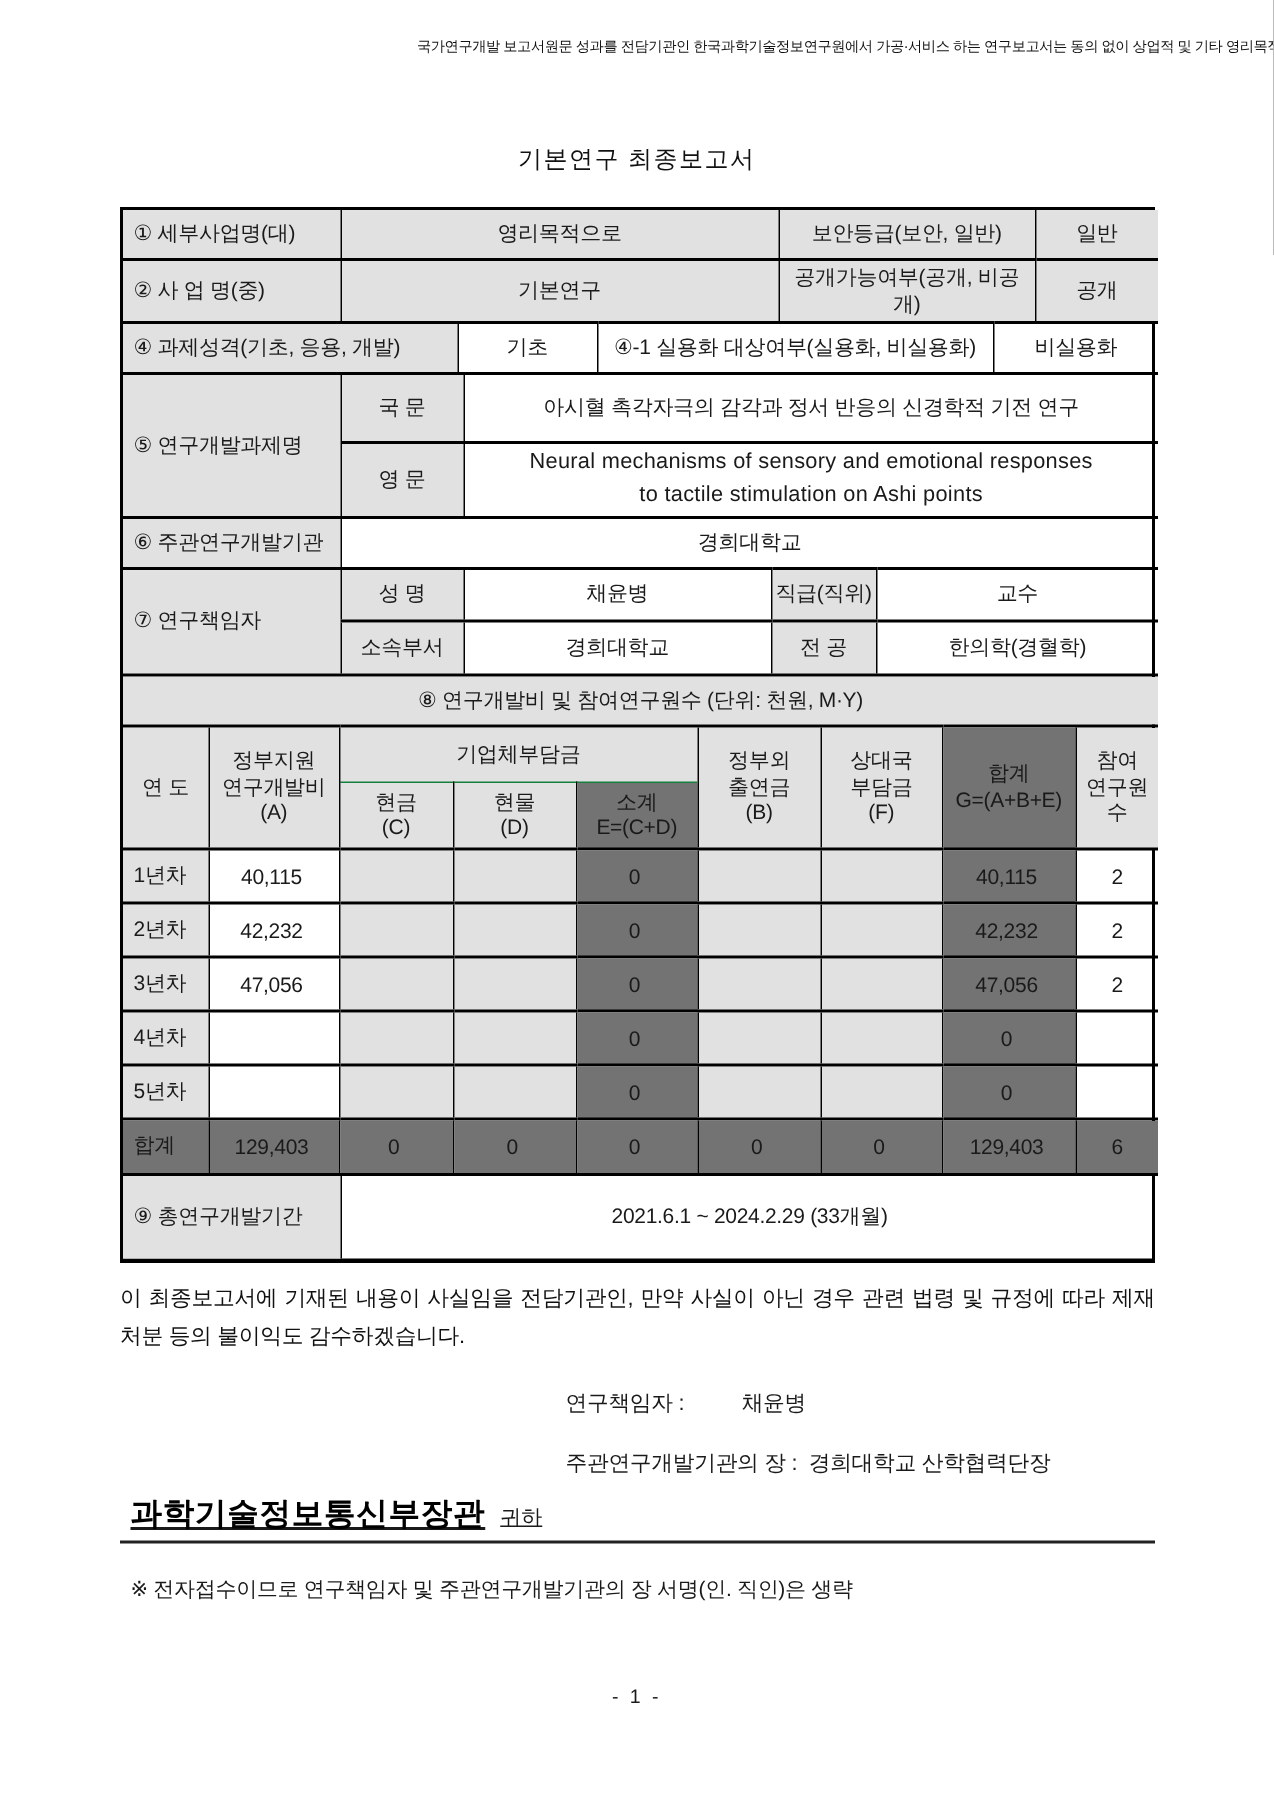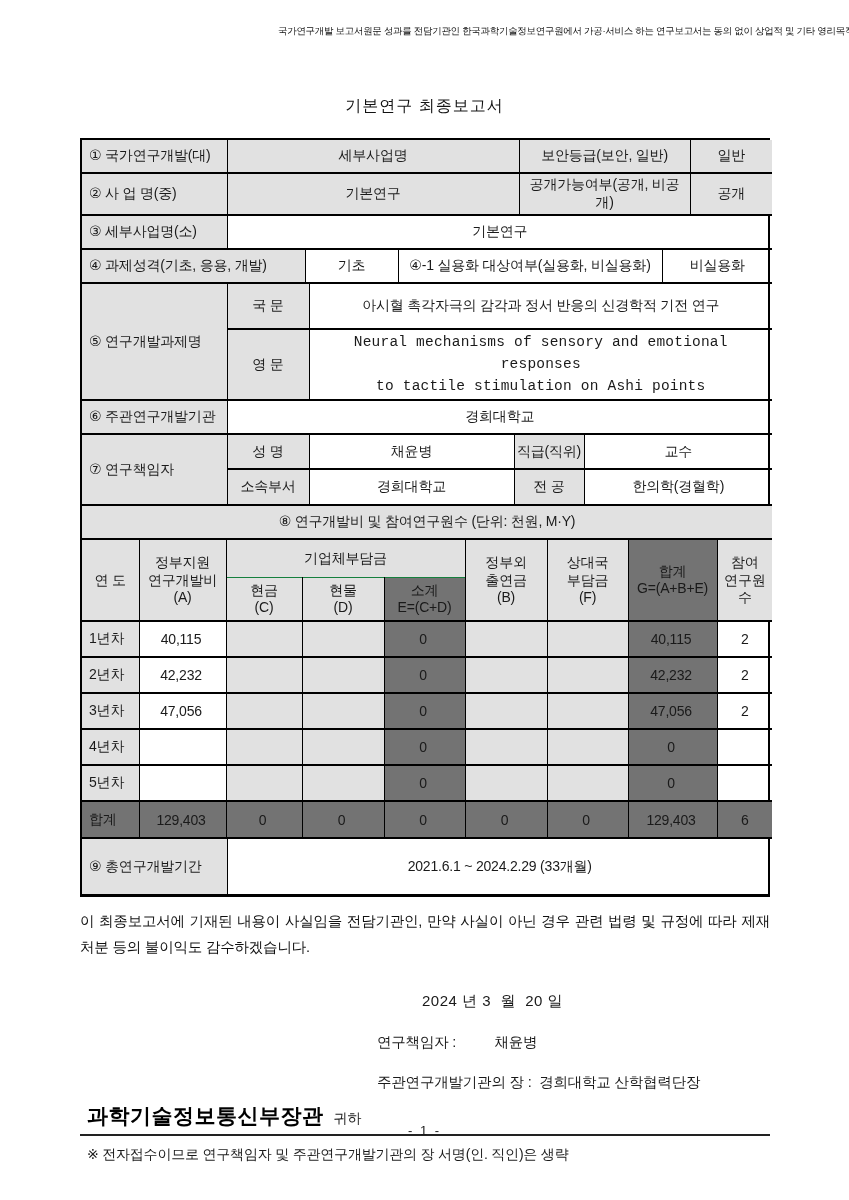--- a/index.html
+++ b/index.html
@@ -71,21 +71,21 @@
   .g { background: #e1e1e1; }
   .o { background: #737373; }
   .lab { text-align: left; padding-left: 7px; }
   .num { text-align: center; padding-right: 7px; }
   .pre { white-space: pre-line; line-height: 1.25; }
   .h33 { height: 33px; }
   .h35 { height: 35px; }
   .h46 { height: 46px; }
   .h39 { height: 56px; }
   .eng {
-    font-family: Liberation Mono, monospace;
+    font-family: Liberation Sans, sans-serif;
     font-size: 14.5px;
     line-height: 1.5;
     letter-spacing: 0.2px;
   }
   .bh1 { height: 38px; }
   .bh2 { height: 44px; line-height: 1.2; }
   .dr { height: 36px; }
   .tr-total td { height: 36px; }
   .declaration {
     margin-top: 12px;
@@ -109,25 +109,26 @@
     white-space: pre;
   }
   .sig-line.pi { margin-top: 22px; }
   .sig-line.org { margin-top: 21px; }
   .recipient-row {
     margin-top: 10px;
     margin-left: 7px;
     display: flex;
     align-items: baseline;
     gap: 10px;
+    text-decoration: underline;
   }
   .recipient-main { font-size: 21px; font-weight: bold; letter-spacing: 0.5px; color: #000; }
   .recipient-suffix { font-size: 14px; }
   .rule { border: none; border-top: 2px solid #222; margin-top: 4px; }
-  .footnote { margin-top: 10px; margin-left: 7px; font-size: 14px; letter-spacing: -0.2px; }
+  .footnote { margin-top: 22px; margin-left: 7px; font-size: 14px; letter-spacing: -0.2px; }
   .page-number {
     position: absolute;
     bottom: 62px;
     left: 0;
     width: 100%;
     text-align: center;
     font-size: 13px;
     letter-spacing: 2px;
   }
 </style>
@@ -146,46 +147,34 @@
 
       <table>
         <colgroup>
             <col style="width:145px">
             <col style="width:292px">
             <col style="width:171px">
             <col style="width:82px">
           </colgroup>
         <tbody>
             <tr class="h33">
-          <td class="g lab">① 국가연구개발(대)</td>
-          <td class="g">세부사업명</td>
+          <td class="g lab">① 세부사업명(대)</td>
+          <td class="g">영리목적으로</td>
           <td class="g">보안등급(보안, 일반)</td>
           <td class="g">일반</td>
         </tr>
         <tr class="h33">
           <td class="g lab">② 사  업  명(중)</td>
           <td class="g">기본연구</td>
           <td class="g">공개가능여부(공개, 비공개)</td>
           <td class="g">공개</td>
         </tr>
       </tbody>
         </table>
 
-      <table>
-        <colgroup>
-            <col style="width:145px">
-            <col style="width:545px">
-          </colgroup>
-        <tbody>
-            <tr class="h33">
-          <td class="g lab">③ 세부사업명(소)</td>
-          <td>기본연구</td>
-        </tr>
-      </tbody>
-        </table>
 
       <table>
         <colgroup>
             <col style="width:223px">
             <col style="width:93px">
             <col style="width:264px">
             <col style="width:110px">
           </colgroup>
         <tbody>
             <tr class="h33">
@@ -384,21 +373,20 @@
           <td class="g lab">⑨ 총연구개발기간</td>
           <td>2021.6.1 ~ 2024.2.29 (33개월)</td>
         </tr>
       </tbody>
         </table>
 
     </div>
 
     <p class="declaration">이 최종보고서에 기재된 내용이 사실임을 전담기관인, 만약 사실이 아닌 경우 관련 법령 및 규정에 따라 제재 처분 등의 불이익도 감수하겠습니다.</p>
 
-    <div class="sig-date">2024 년 3  월  20 일</div>
     <div class="sig-line pi">연구책임자 :          채윤병</div>
     <div class="sig-line org">주관연구개발기관의 장 :  경희대학교 산학협력단장</div>
 
     <div class="recipient-row">
       <span class="recipient-main">과학기술정보통신부장관</span>
       <span class="recipient-suffix">귀하</span>
     </div>
     <hr class="rule">
 
     <div class="footnote">※ 전자접수이므로 연구책임자 및 주관연구개발기관의 장 서명(인. 직인)은 생략</div>

